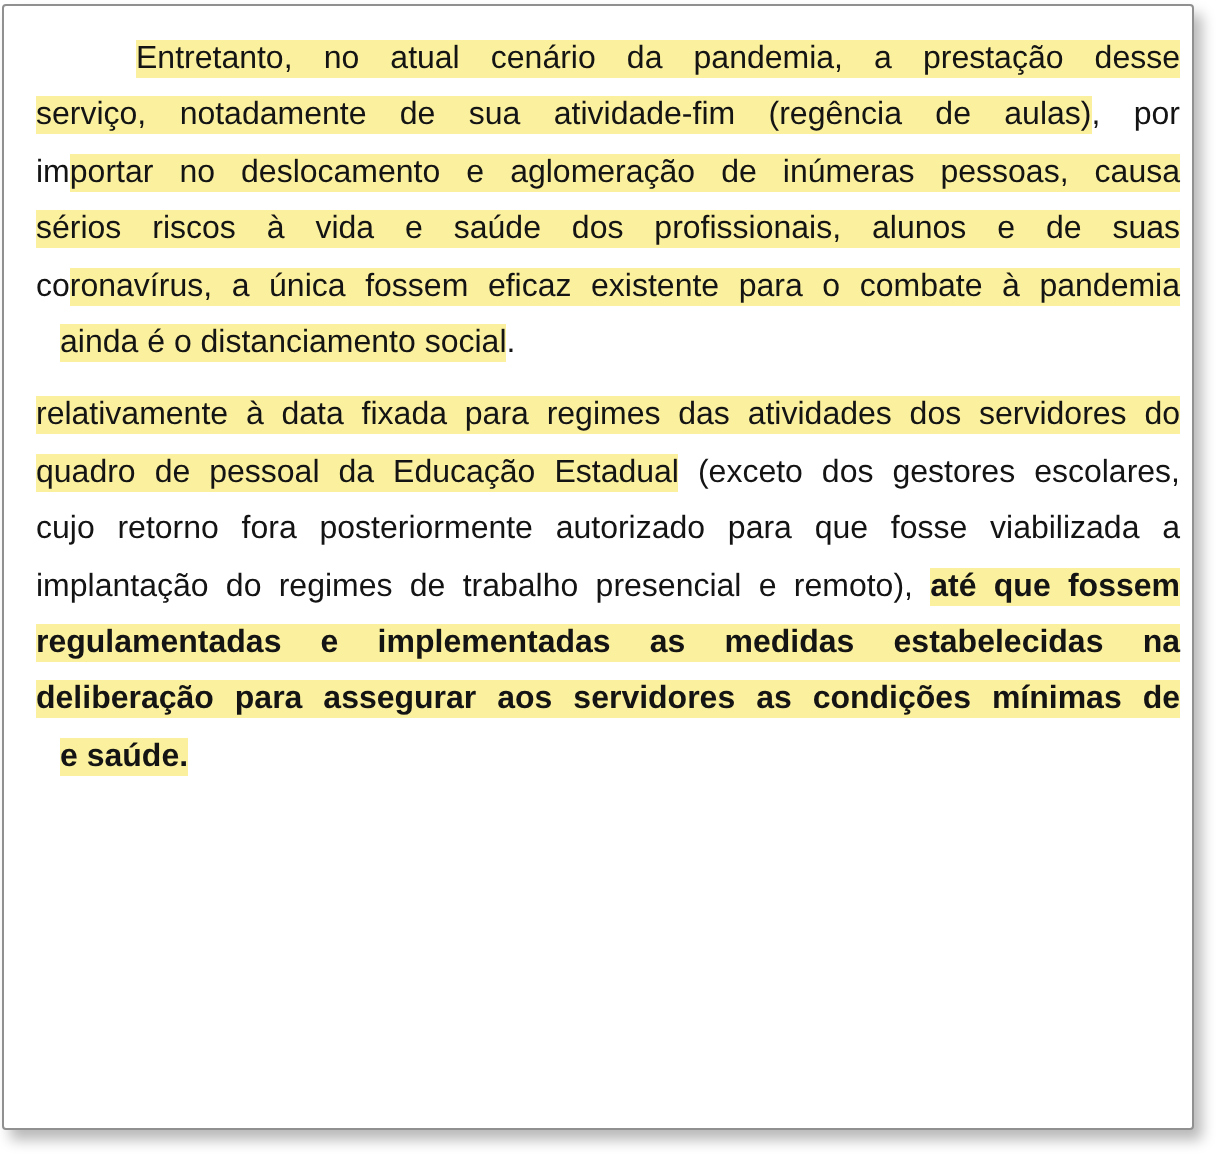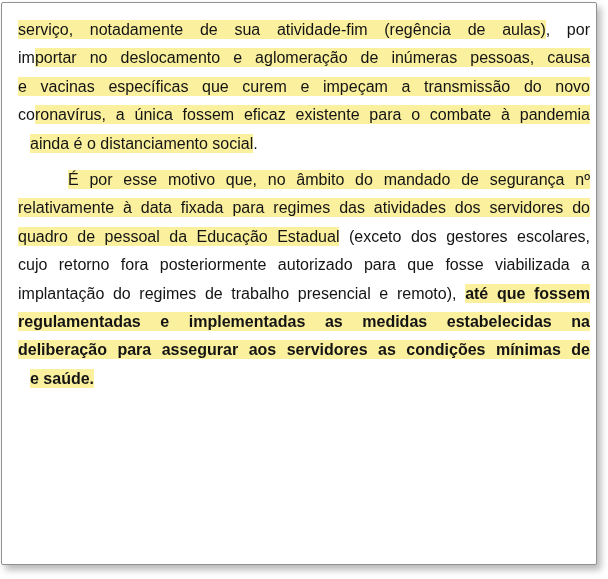--- a/index.html
+++ b/index.html
@@ -45,28 +45,28 @@
     padding: 1px 0;
   }
   .seg.b { font-weight: bold; }
 </style>
 </head>
 <body>
 
 <div class="page">
   <div class="doc-text">
       <div class="para">
+        <div class="line indent"><span class="seg hl">Entretanto, no atual cenário da pandemia, a prestação desse</span></div>
         <div class="line"><span class="seg hl">serviço, notadamente de sua atividade-fim (regência de aulas)</span><span class="seg">, por</span></div>
         <div class="line"><span class="seg">im</span><span class="seg hl">portar no deslocamento e aglomeração de inúmeras pessoas, causa</span></div>
-        <div class="line"><span class="seg hl">e vacinas específicas que curem e impeçam a transmissão do novo</span></div>
+        <div class="line"><span class="seg hl">sérios riscos à vida e saúde dos profissionais, alunos e de suas</span></div>
         <div class="line"><span class="seg">co</span><span class="seg hl">ronavírus, a única fossem eficaz existente para o combate à pandemia</span></div>
         <div class="line last"><span class="seg hl">ainda é o distanciamento social</span><span class="seg">.</span></div>
       </div>
       <div class="para">
-        <div class="line indent"><span class="seg hl">É por esse motivo que, no âmbito do mandado de segurança nº</span></div>
         <div class="line"><span class="seg hl">relativamente à data fixada para regimes das atividades dos servidores do</span></div>
         <div class="line"><span class="seg hl">quadro de pessoal da Educação Estadual</span><span class="seg"> (exceto dos gestores escolares,</span></div>
         <div class="line"><span class="seg">cujo retorno fora posteriormente autorizado para que fosse viabilizada a</span></div>
         <div class="line"><span class="seg">implantação do regimes de trabalho presencial e remoto), </span><span class="seg hl b">até que fossem</span></div>
         <div class="line"><span class="seg hl b">regulamentadas e implementadas as medidas estabelecidas na</span></div>
         <div class="line"><span class="seg hl b">deliberação para assegurar aos servidores as condições mínimas de</span></div>
         <div class="line last"><span class="seg hl b">e saúde.</span></div>
       </div>
     </div>
 </div>

